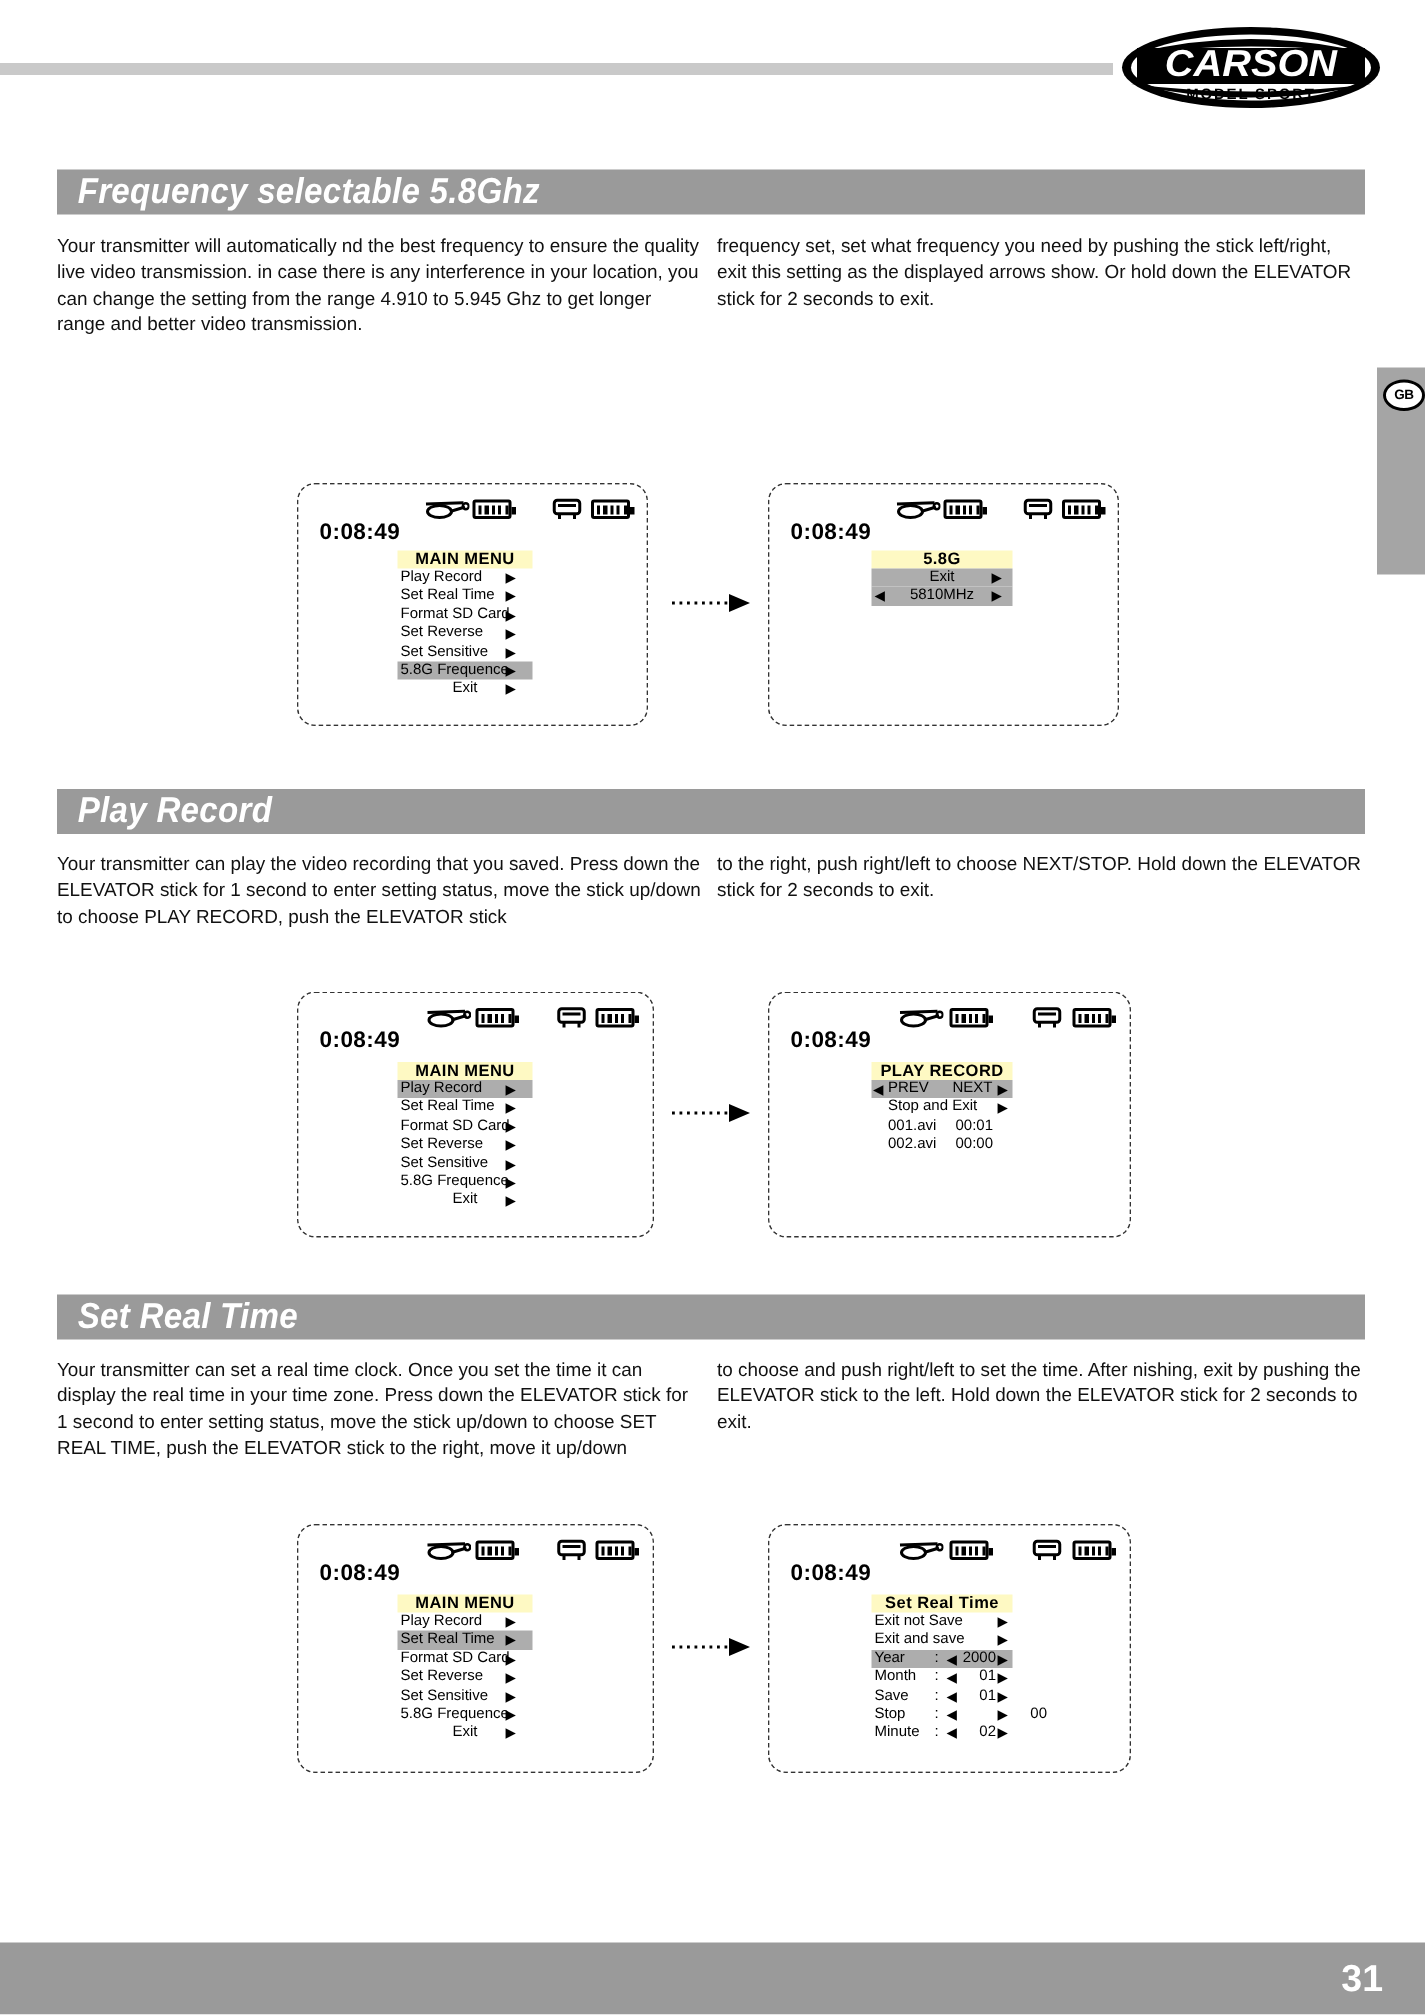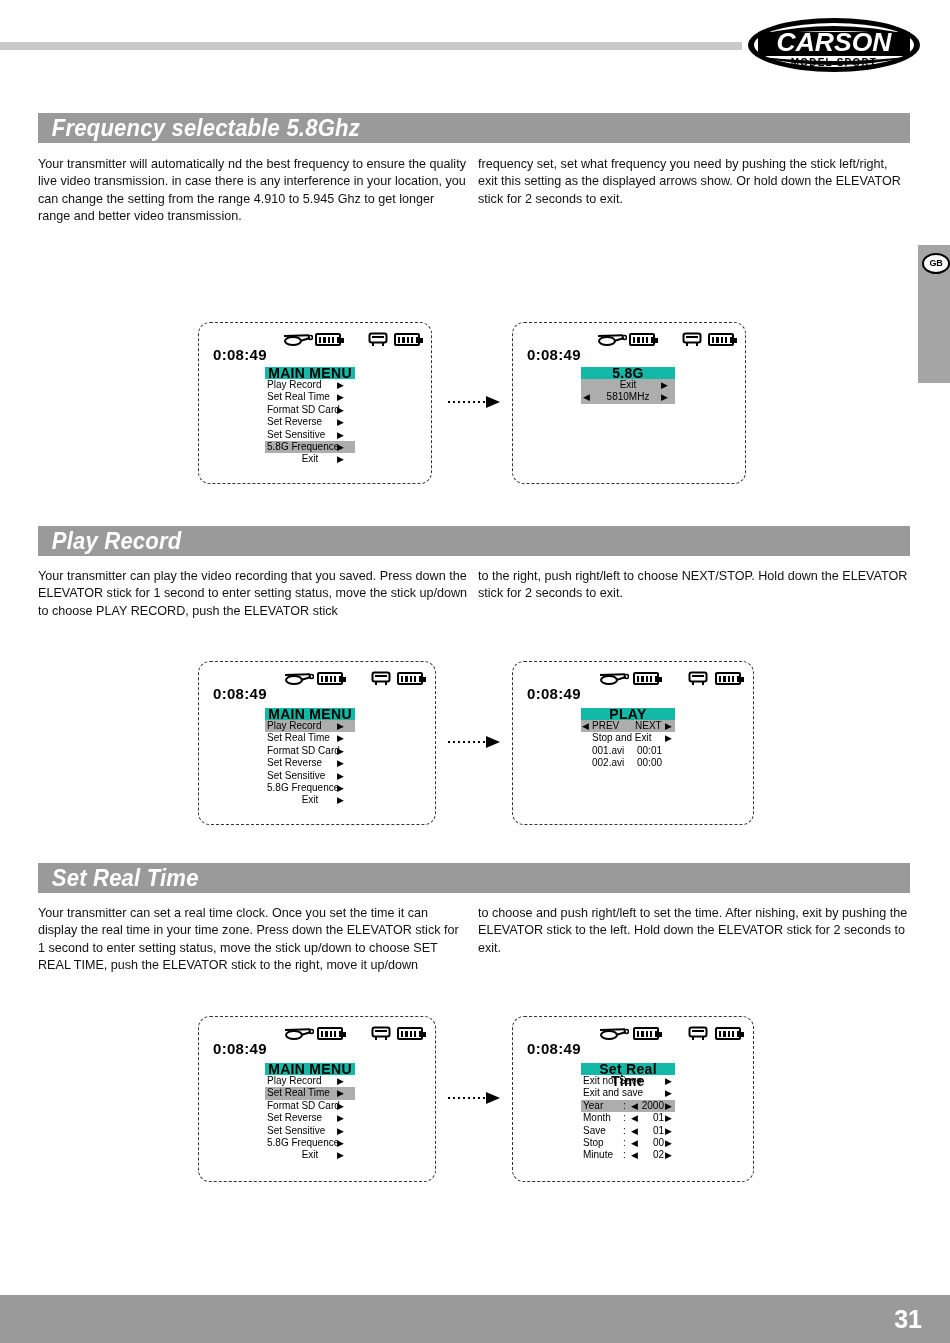--- a/index.html
+++ b/index.html
@@ -30,21 +30,21 @@
   .col.right{left:478px;}
   
   .lcd{position:absolute;border:1.6px dashed #333;border-radius:12px;background:#fff;}
   .lcd .status{position:absolute;left:0;top:7px;width:100%;height:22px;}
   .lcd .clock{position:absolute;left:14px;top:0;font-size:15px;font-weight:bold;color:#000;letter-spacing:0.3px;margin-top:16px;}
   .ic{position:absolute;top:1px;}
   .batt{width:26px;height:13px;border:2px solid #000;border-radius:2px;position:relative;box-sizing:border-box;}
   .batt:after{content:"";position:absolute;right:-5px;top:3px;width:3px;height:5px;background:#000;}
   .batt i{position:absolute;left:2px;top:1.5px;display:block;width:2.2px;height:6px;background:#000;}
   .menu{position:absolute;left:0;right:0;}
-  .mtitle{background:#14b8a6;color:#000;font-size:14px;font-weight:bold;text-align:center;
+  .mtitle{background:#fef9c3;color:#000;font-size:11px;font-weight:bold;text-align:center;
           letter-spacing:0.3px;height:12px;line-height:12px;}
   .row{position:relative;height:12.4px;line-height:12.4px;font-size:10px;color:#000;}
   .row.hl{background:#adadad;}
   .row .lbl{position:absolute;left:4px;}
   .row .lbl.c{left:0;right:0;text-align:center;}
   .row .ar{position:absolute;font-size:9px;line-height:12.4px;}
   .row .val{position:absolute;}
   
   .arrow{position:absolute;height:12px;}
   .arrow .dots{position:absolute;left:0;top:5px;height:2px;width:38px;
@@ -480,21 +480,21 @@
           <span class="lbl" style="left: 2px;">Save</span>
           <span class="val" style="left: 42px;">:</span>
           <span class="ar" style="left: 50px;">◀</span>
           <span class="val" style="left: 57px; width: 26px; text-align: right;">01</span>
           <span class="ar" style="left: 84px;">▶</span>
         </div>
         <div class="row">
           <span class="lbl" style="left: 2px;">Stop</span>
           <span class="val" style="left: 42px;">:</span>
           <span class="ar" style="left: 50px;">◀</span>
-          <span class="val" style="left: 57px; width: 26px; text-align: right;">00</span>
+          <span class="val" style="left: 57px; width: 26px; text-align: right; padding-left: 34px;">00</span>
           <span class="ar" style="left: 84px;">▶</span>
         </div>
         <div class="row">
           <span class="lbl" style="left: 2px;">Minute</span>
           <span class="val" style="left: 42px;">:</span>
           <span class="ar" style="left: 50px;">◀</span>
           <span class="val" style="left: 57px; width: 26px; text-align: right;">02</span>
           <span class="ar" style="left: 84px;">▶</span>
         </div>
       </div>

